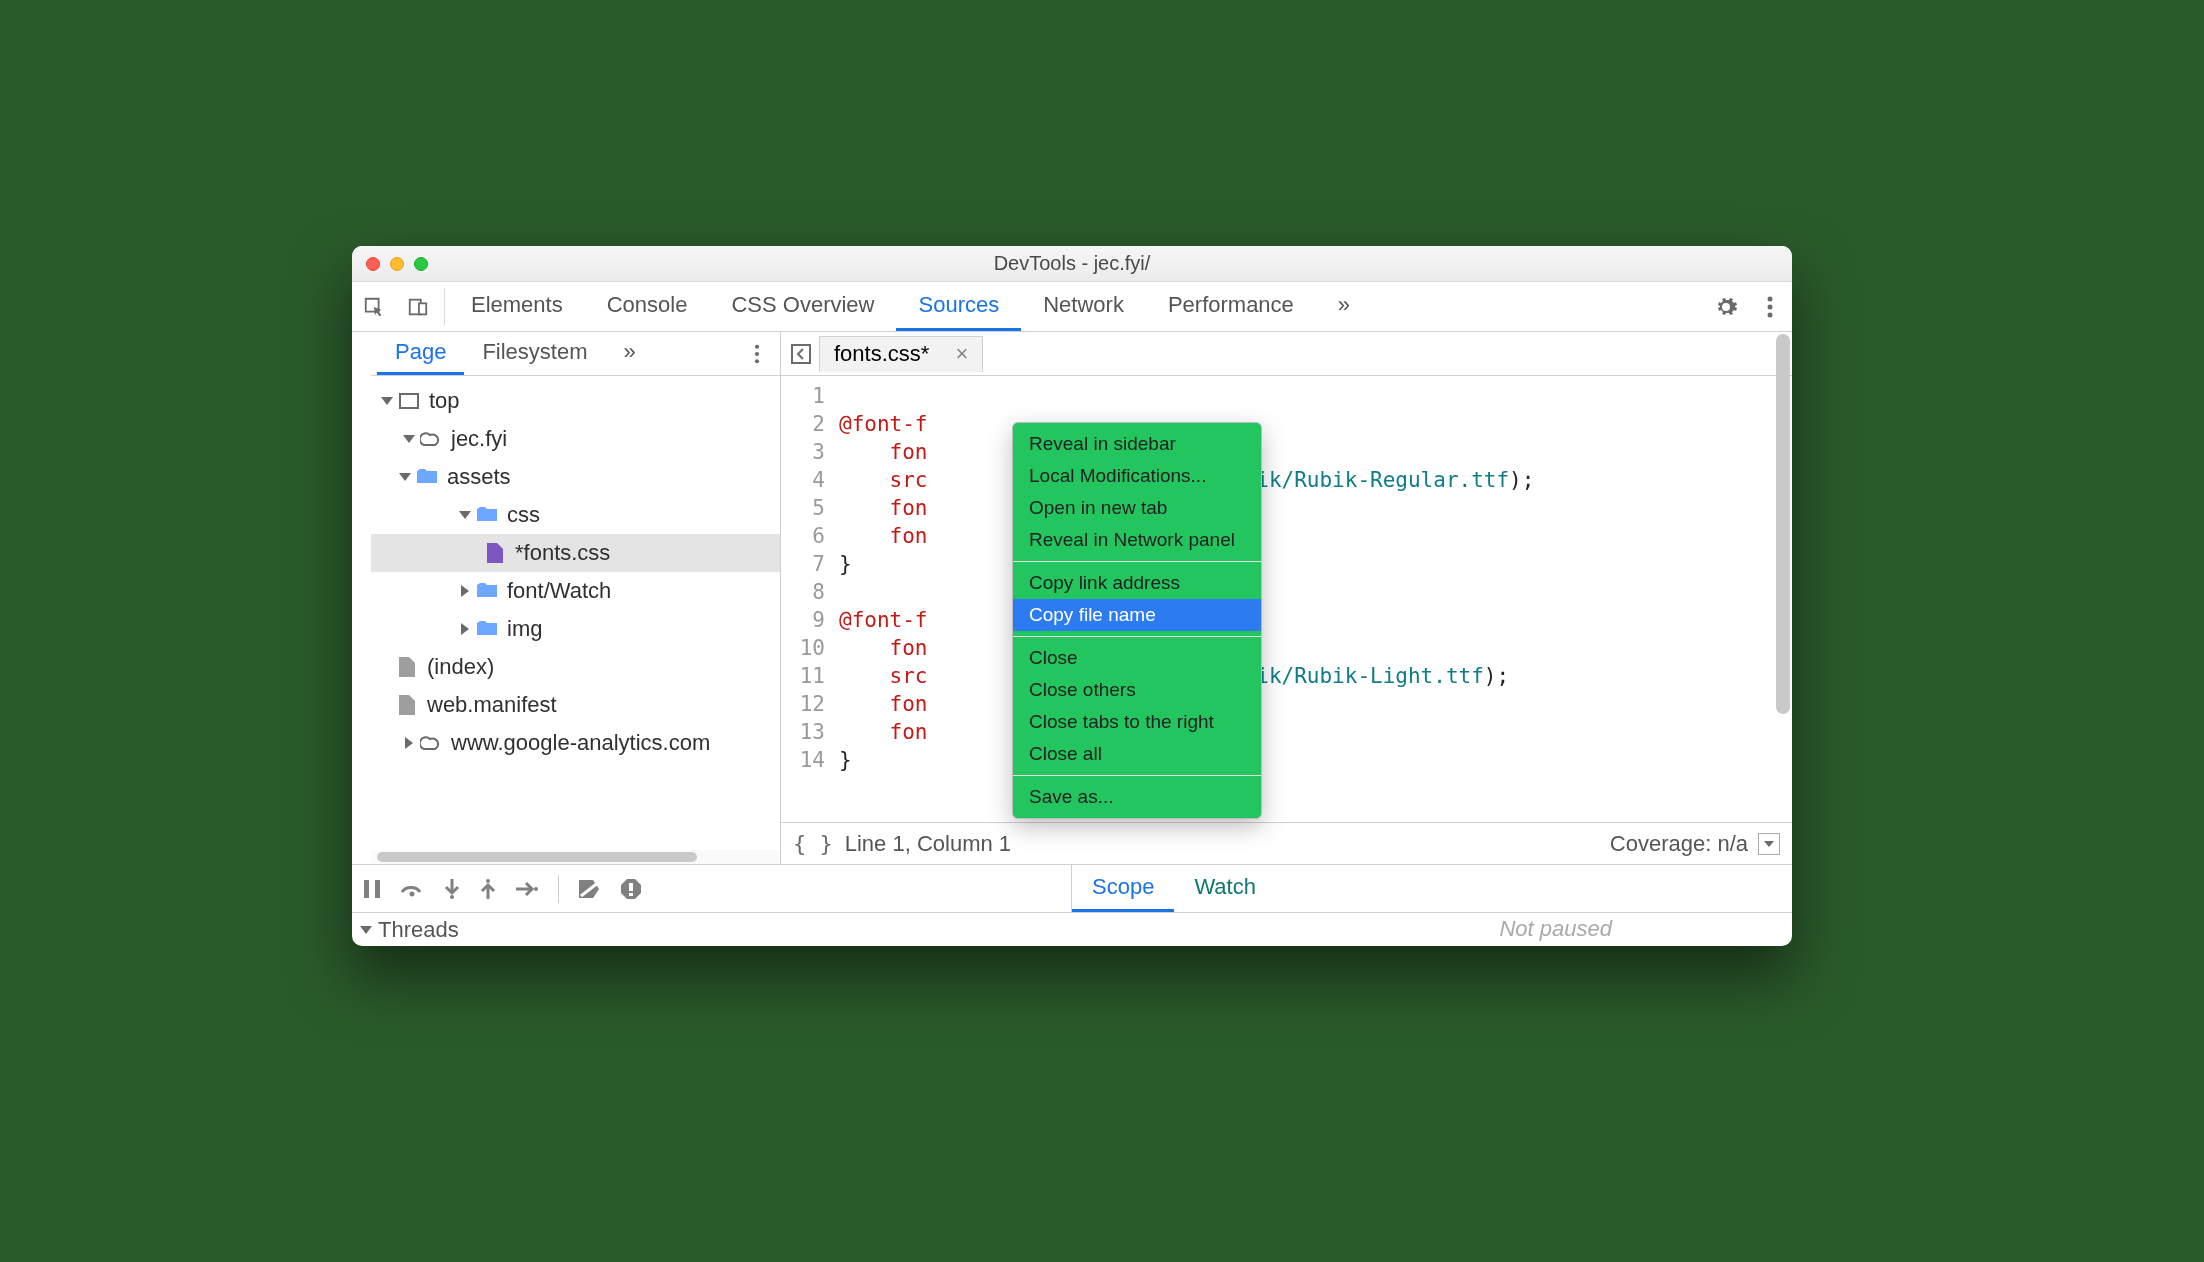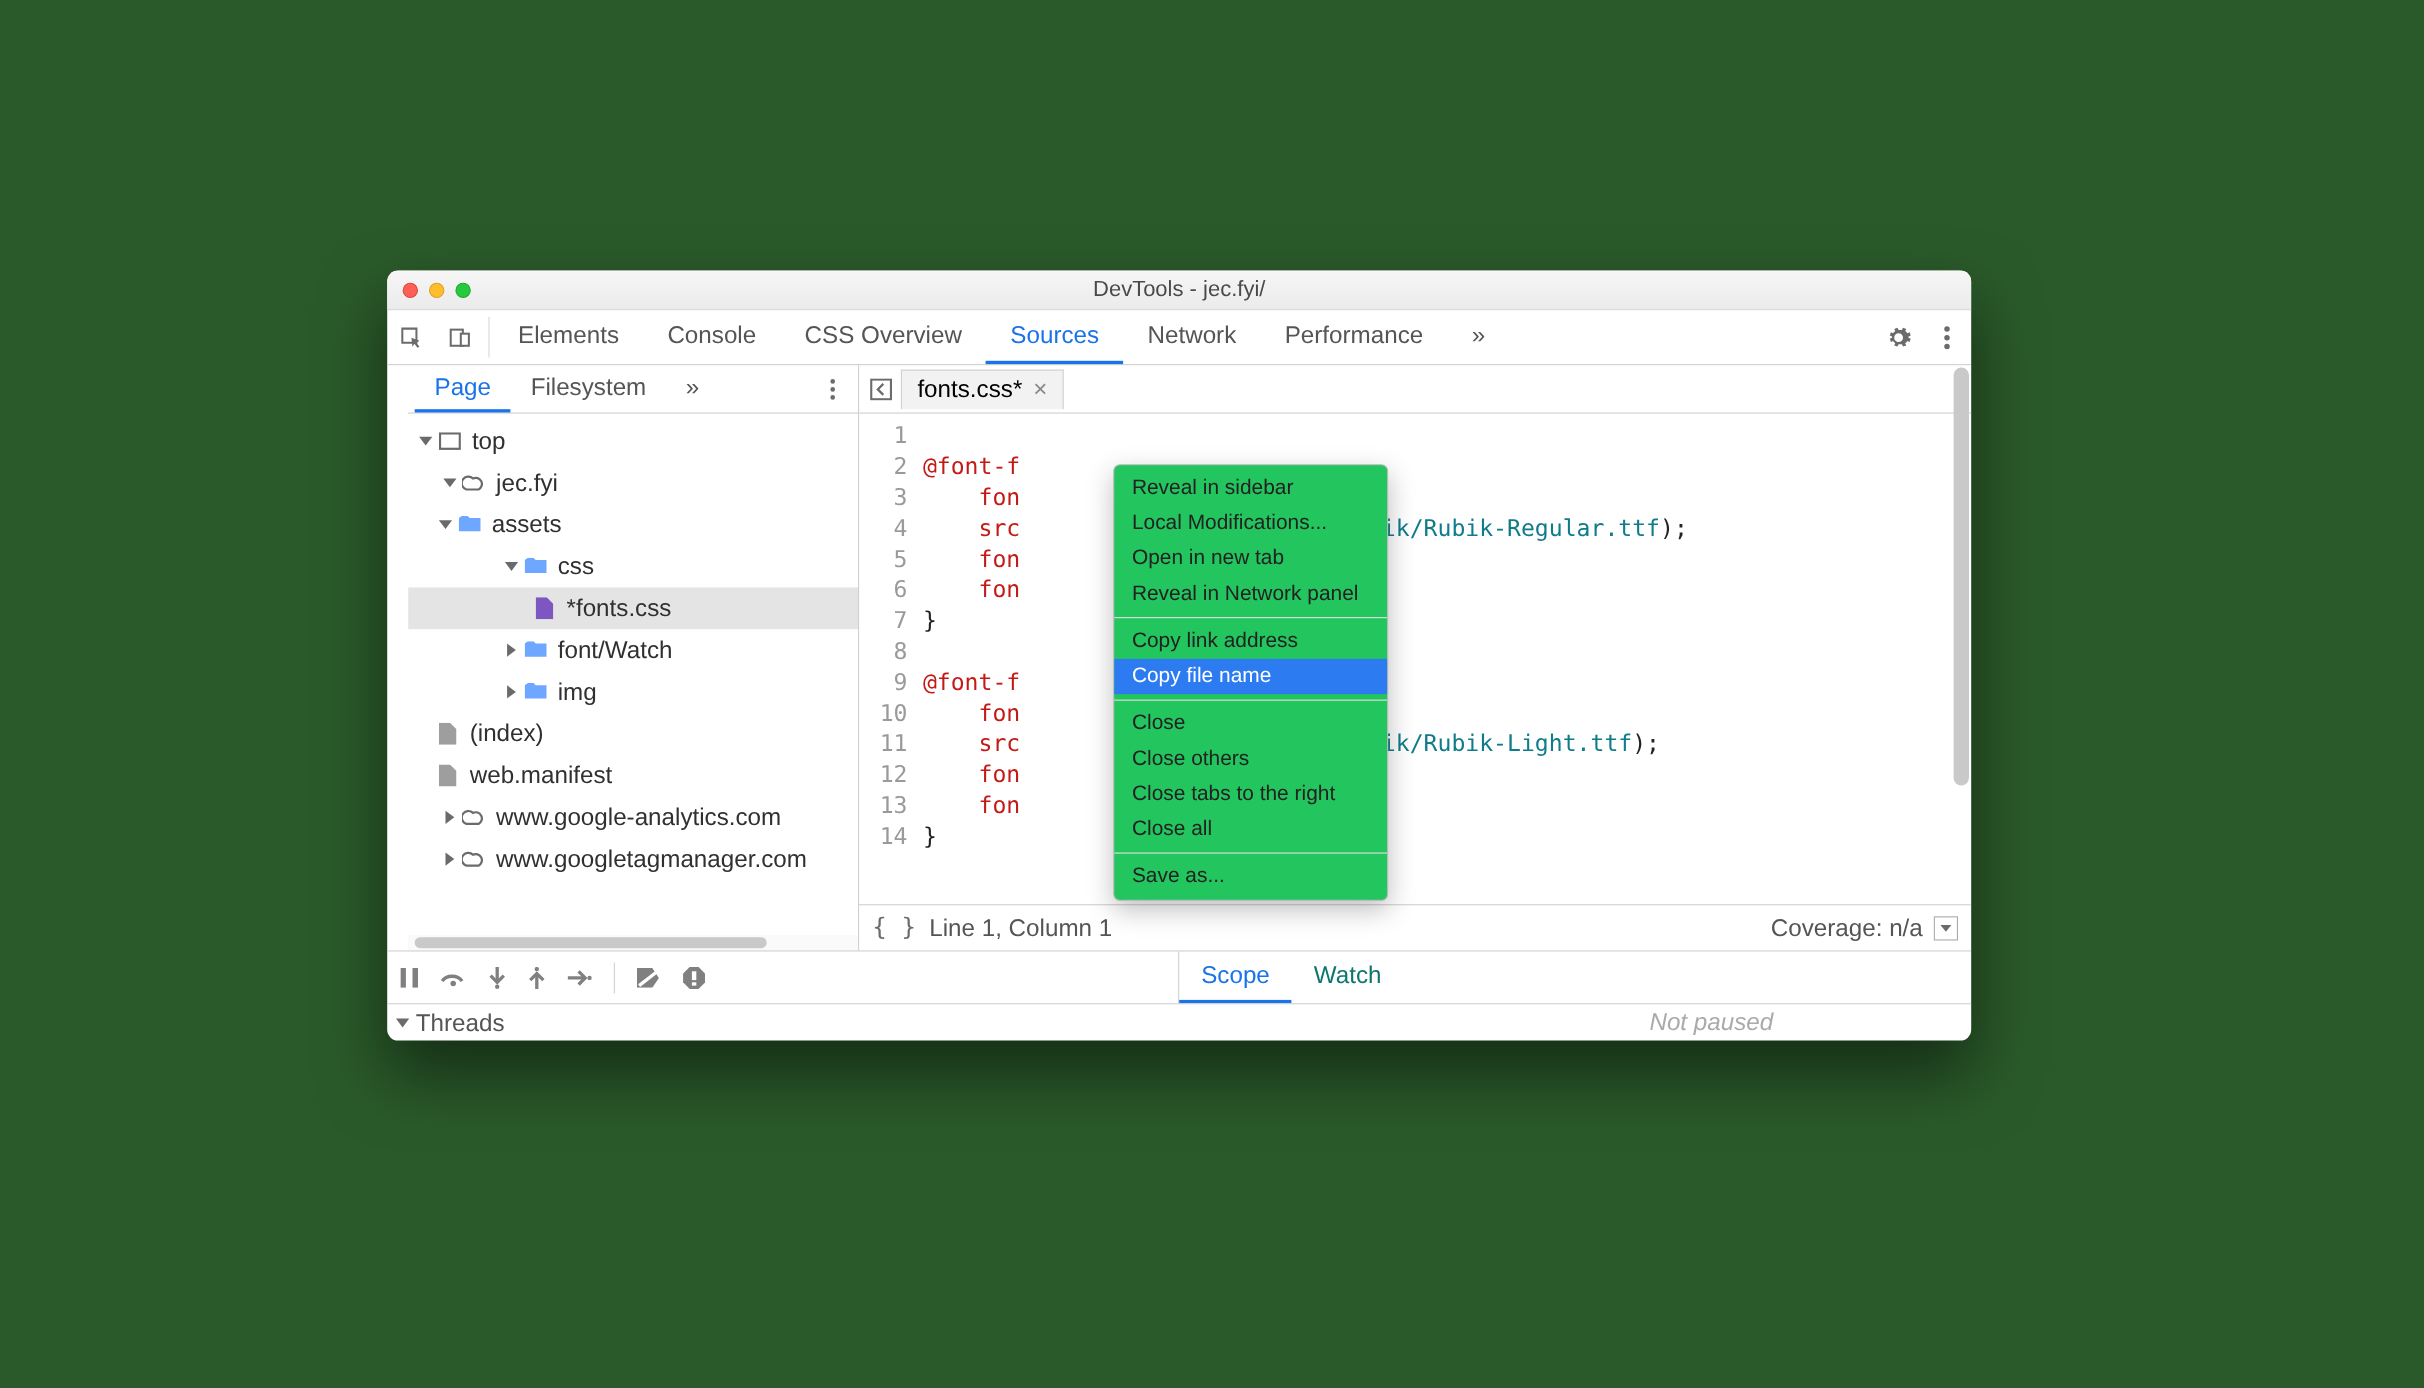--- a/index.html
+++ b/index.html
@@ -66,21 +66,21 @@
   .indent0{padding-left:6px;} .indent1{padding-left:28px;} .indent2{padding-left:24px;}
   .indent3{padding-left:84px;} .indent4{padding-left:112px;}
   .ficon{display:inline-flex; width:24px; height:22px; margin-right:8px; align-items:center; justify-content:center;}
   .folder-b svg{fill:#6ea7ff;}
   .file-g svg{fill:#9e9e9e;}
   .file-p svg{fill:#7d56c1;}
   
   .sourcepanel { flex:1; display:flex; flex-direction:column; min-width:0;}
   .filebar { height:44px; border-bottom:1px solid #d0d0d0; display:flex; align-items:center; padding:0 6px; gap:4px;}
   .filehandle{ width:28px; display:flex; align-items:center; justify-content:center; color:#6b6b6b;}
-  .filetab { background:#f2f2f2; height:36px; display:flex; align-items:center; padding:0 14px; border:1px solid #d0d0d0; border-bottom:none; gap:10px;}
+  .filetab { background:#f2f2f2; height:36px; display:flex; align-items:center; padding:0 14px; border:1px solid #d0d0d0; border-bottom:none; gap:26px;}
   .filetab .x{color:#888;}
   .editor { flex:1; display:flex; font-family:"SF Mono","Menlo",monospace; font-size:21px; overflow:hidden; position:relative;}
   .gutter { width:52px; text-align:right; color:#9a9a9a; padding:6px 8px 0 0; line-height:28px;}
   .code { flex:1; padding:6px 0 0 6px; line-height:28px; white-space:pre; color:#222;}
   .kw{color:#c41a16;} .prop{color:#c41a16;} .str{color:#0f7c8a;}
   .statusbar { height:42px; border-top:1px solid #d0d0d0; display:flex; align-items:center; padding:0 12px; gap:12px; color:#555;}
   .curly{font-family:monospace; font-size:22px; color:#6b6b6b;}
   .statusbar .right{margin-left:auto; display:flex; align-items:center; gap:10px;}
   .sqbtn{width:22px; height:22px; border:1px solid #aaa; display:flex; align-items:center; justify-content:center;}
   
@@ -256,29 +256,20 @@
               <span>web.manifest</span>
             </div>
         <div class="treerow indent1">
               <span class="disc"></span>
               <span class="ficon">
                 <svg width="22" height="16" viewBox="0 0 22 16">
                   <path fill="none" stroke="#6b6b6b" stroke-width="2" d="M4 14a6 6 0 116-10 5 5 0 015 10z"></path>
                 </svg>
               </span>
               <span>www.google-analytics.com</span>
-            </div>
-        <div class="treerow indent1">
-              <span class="disc"></span>
-              <span class="ficon">
-                <svg width="22" height="16" viewBox="0 0 22 16">
-                  <path fill="none" stroke="#6b6b6b" stroke-width="2" d="M4 14a6 6 0 116-10 5 5 0 015 10z"></path>
-                </svg>
-              </span>
-              <span>www.googletagmanager.com</span>
             </div>
       </div>
       <div class="scrollh">
             <div class="thumb"></div>
           </div>
     </div>
 
     <div class="sourcepanel">
       <div class="filebar">
         <div class="filehandle">

